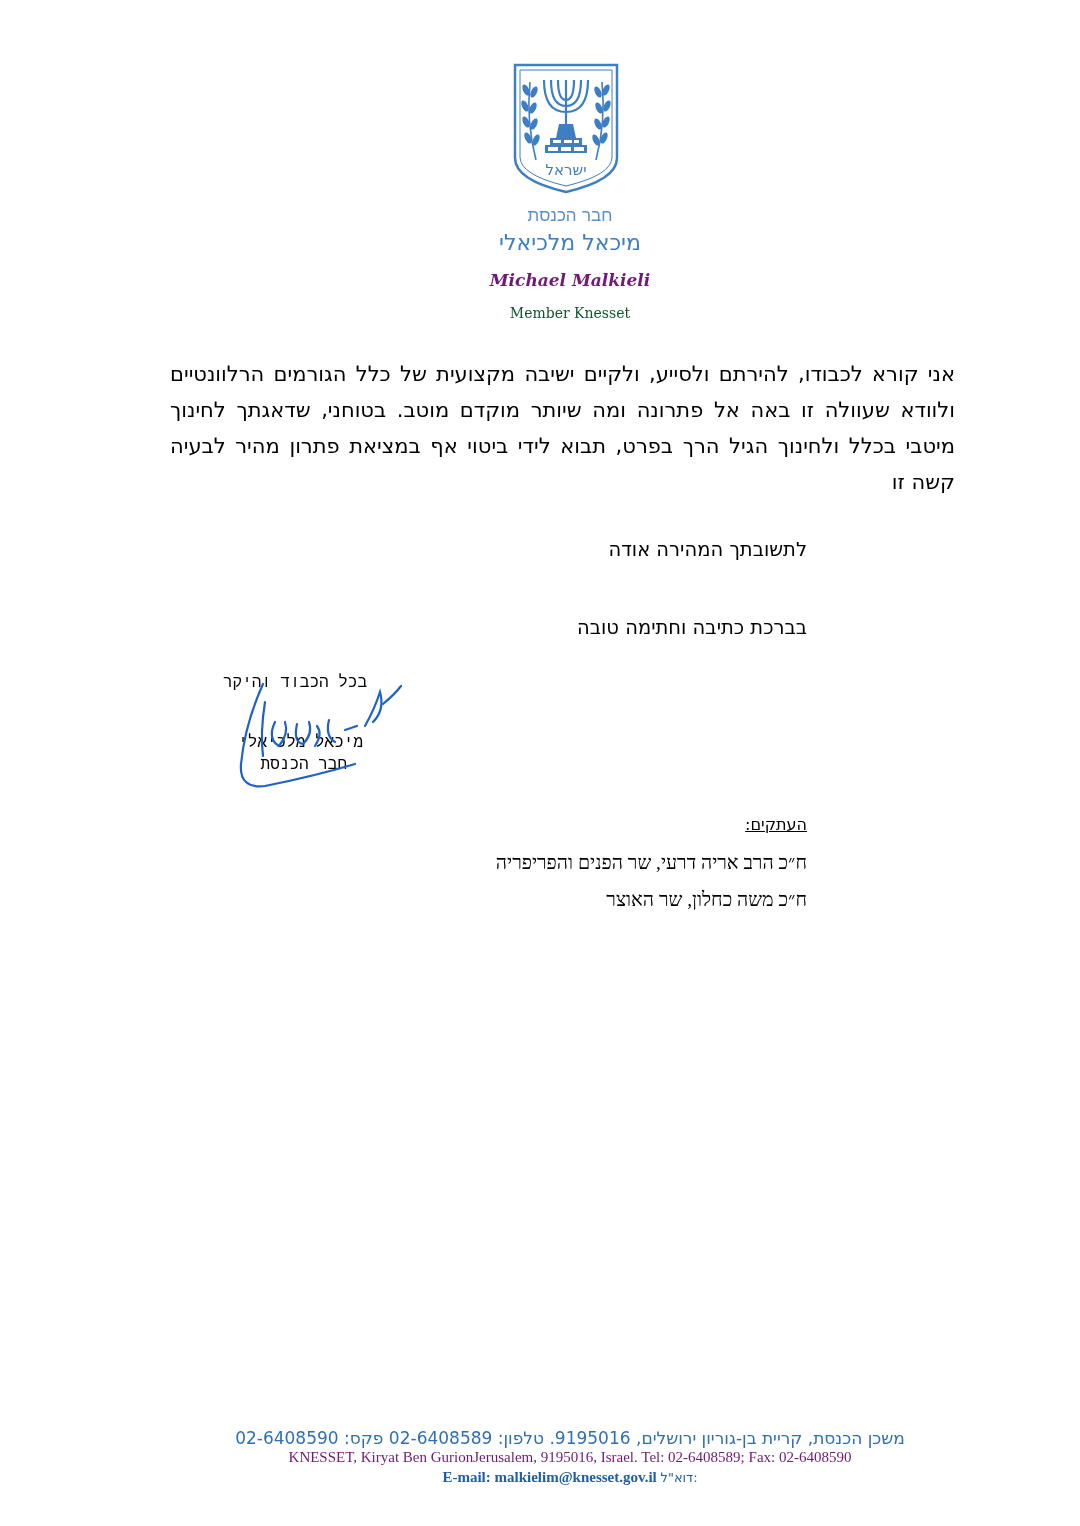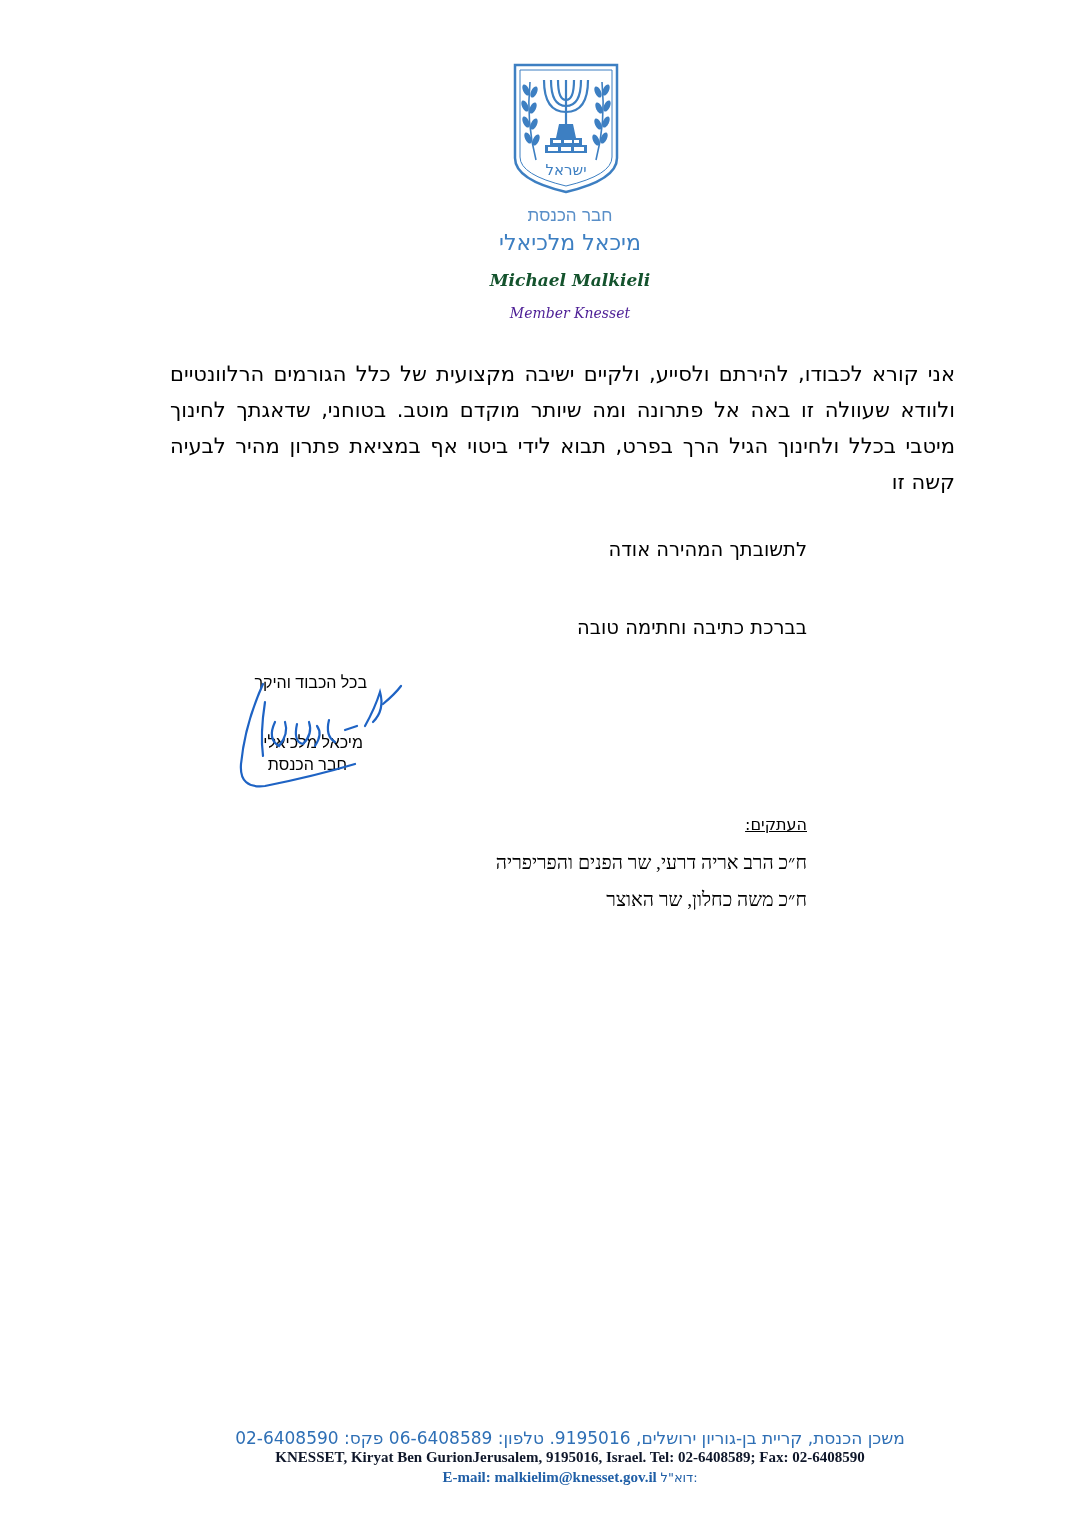--- a/index.html
+++ b/index.html
@@ -3,43 +3,43 @@
 <meta charset="utf-8">
 <style>
   html, body { margin: 0; padding: 0; background: #ffffff; }
   body { width: 1080px; height: 1526px; position: relative; overflow: hidden; font-family: "DejaVu Sans", sans-serif; color: #000; }
   .page { position: absolute; left: 0; top: 0; width: 932px; height: 1526px; }
 
   .emblem { position: absolute; left: 512px; top: 62px; width: 108px; height: 132px; }
   .hdr-title { position: absolute; left: 440px; width: 260px; text-align: center; direction: rtl; color: #3f7fbf; font-family: "DejaVu Sans", sans-serif; }
   .hdr-role { top: 205px; font-size: 17px; color: #5a8fc8; font-weight: 300; }
   .hdr-name-he { top: 230px; font-size: 22px; color: #3d7fc2; }
-  .hdr-name-en { top: 270px; font-size: 17px; font-family: "DejaVu Serif", serif; font-style: italic; font-weight: bold; color: #14532d; direction: ltr; }
-  .hdr-role-en { top: 305px; font-size: 14px; font-family: "DejaVu Serif", serif; font-style: italic; color: #4c1d95; direction: ltr; }
+  .hdr-name-en { top: 270px; font-size: 17px; font-family: "DejaVu Serif", serif; font-style: italic; font-weight: bold; color: #701a75; direction: ltr; }
+  .hdr-role-en { top: 305px; font-size: 14px; font-family: "DejaVu Serif", serif; color: #14532d; direction: ltr; }
 
   .body-text { position: absolute; left: 170px; width: 785px; direction: rtl; text-align: justify; font-size: 21px; line-height: 36px; font-family: "DejaVu Sans", sans-serif; }
   .para1 { top: 356px; text-align-last: right; }
   .line { position: absolute; right: 125px; direction: rtl; text-align: left; font-size: 19.5px; font-family: "DejaVu Sans", sans-serif; white-space: nowrap; }
   .thanks { top: 538px; }
   .greeting { top: 616px; }
 
   .sig-block { position: absolute; left: 205px; top: 664px; width: 200px; height: 140px; }
-  .sig-line { position: absolute; direction: rtl; font-size: 16px; white-space: nowrap; font-family: Liberation Sans, sans-serif; }
+  .sig-line { position: absolute; direction: rtl; font-size: 16px; white-space: nowrap; font-family: Liberation Mono, monospace; }
   .sig-respect { right: 38px; top: 10px; }
   .sig-name { right: 42px; top: 70px; }
   .sig-role { right: 58px; top: 92px; }
   .sig-scribble { position: absolute; left: 0; top: 0; width: 200px; height: 140px; pointer-events: none; }
 
   .cc-title { position: absolute; right: 125px; top: 815px; direction: rtl; font-size: 16px; font-weight: normal; text-decoration: underline; font-family: "DejaVu Sans", sans-serif; }
   .cc-list { position: absolute; right: 125px; top: 848px; list-style: none; margin: 0; padding: 0; direction: rtl; text-align: right; }
   .cc-list li { font-size: 19.5px; height: 37px; line-height: 30px; white-space: nowrap; font-family: Liberation Serif, serif; }
 
   .footer { position: absolute; left: 150px; width: 840px; text-align: center; white-space: nowrap; }
   .f1 { top: 1428px; direction: rtl; font-size: 17px; color: #2e6fb5; font-family: "DejaVu Sans", sans-serif; }
-  .f2 { top: 1449px; direction: ltr; font-size: 15px; color: #0f172a; font-weight: bold; font-family: "Liberation Serif", serif; }
+  .f2 { top: 1449px; direction: ltr; font-size: 15px; color: #701a75; font-weight: normal; font-family: "Liberation Serif", serif; }
   .f3 { top: 1469px; font-size: 15px; color: #1f5ea6; font-family: "Liberation Serif", serif; }
   .f3 .email { font-weight: bold; }
   .f3 .lbl { font-family: "DejaVu Sans", sans-serif; font-size: 13px; font-weight: normal; }
 </style>
 </head>
 <body>
 
 <div class="page">
 
   <div class="emblem">
@@ -118,19 +118,19 @@
       </g>
     </svg>
   </div>
 
   <div class="cc-title">העתקים:</div>
   <ul class="cc-list">
     <li>ח״כ הרב אריה דרעי, שר הפנים והפריפריה</li>
     <li>ח״כ משה כחלון, שר האוצר</li>
   </ul>
 
-  <div class="footer f1">משכן הכנסת, קריית בן-גוריון ירושלים, 9195016. טלפון: 06-6408589 פקס: 02-6408590</div>
+  <div class="footer f1">משכן הכנסת, קריית בן-גוריון ירושלים, 9195016. טלפון: 02-6408589 פקס: 02-6408590</div>
   <div class="footer f2">KNESSET, Kiryat Ben GurionJerusalem, 9195016, Israel. Tel: 02-6408589; Fax: 02-6408590</div>
   <div class="footer f3">
     <span class="email">E-mail: malkielim@knesset.gov.il</span>
     <span class="lbl">דוא"ל:</span>
   </div>
 </div>
 
 </body></html>

